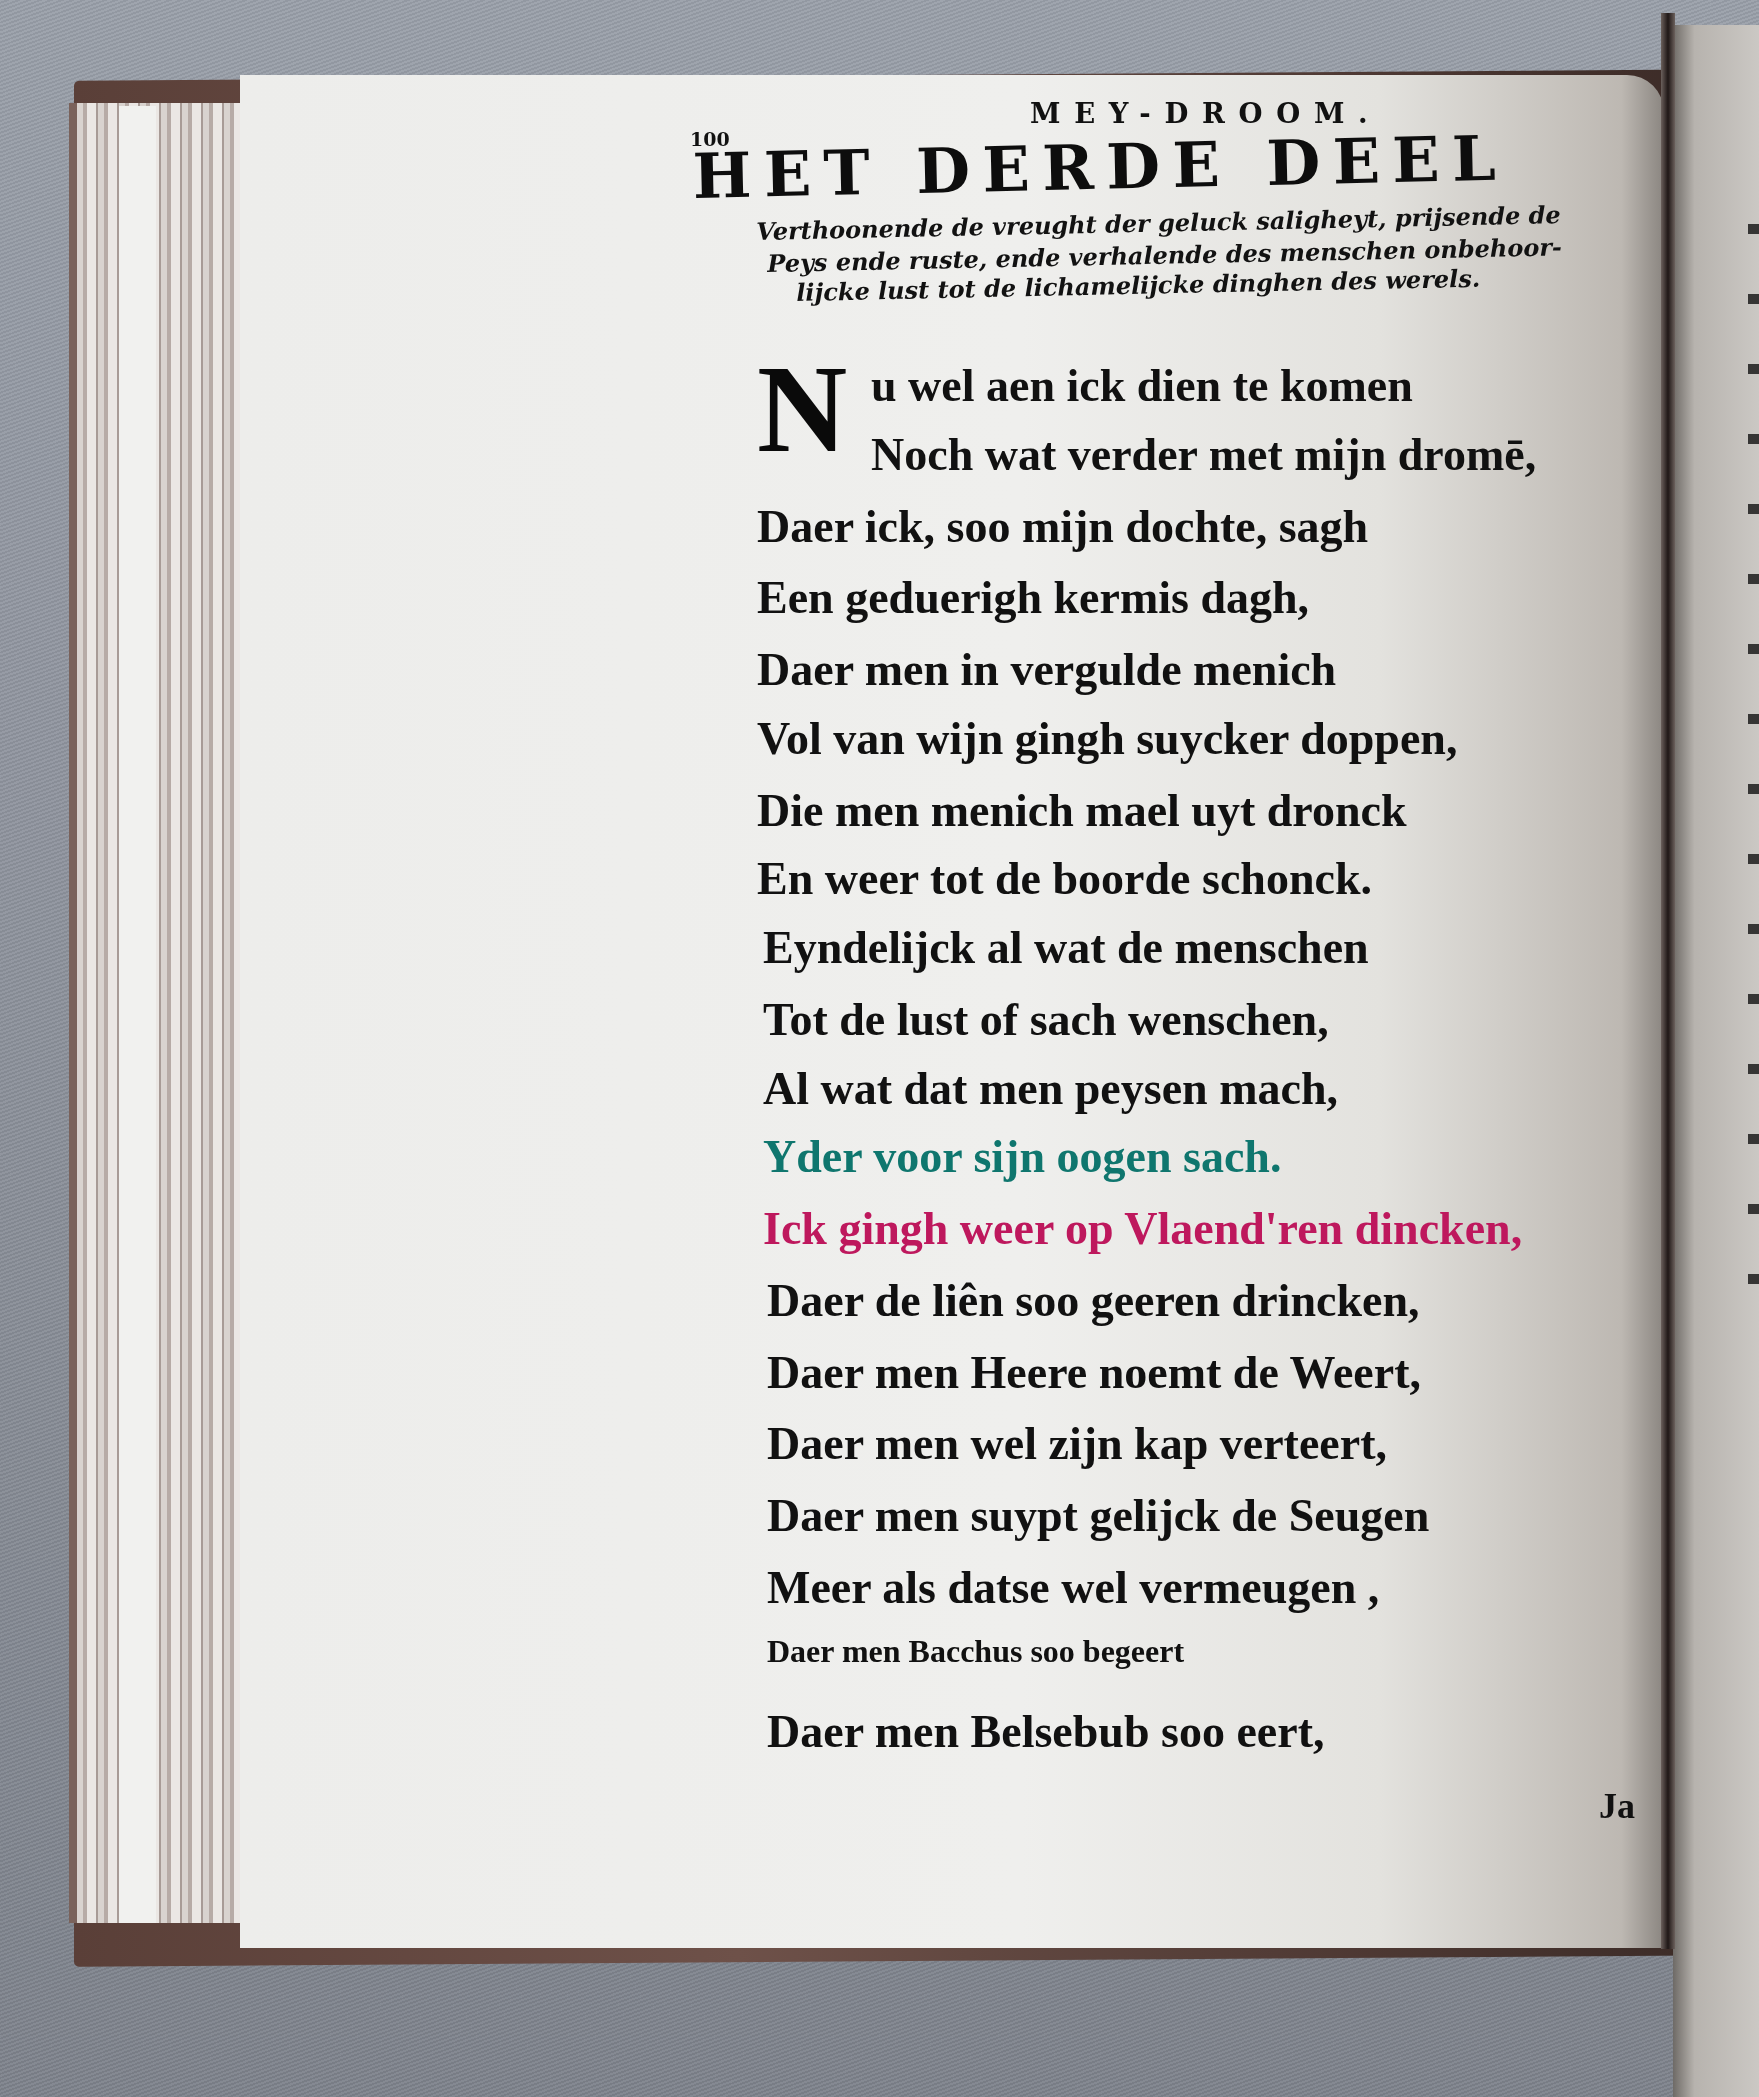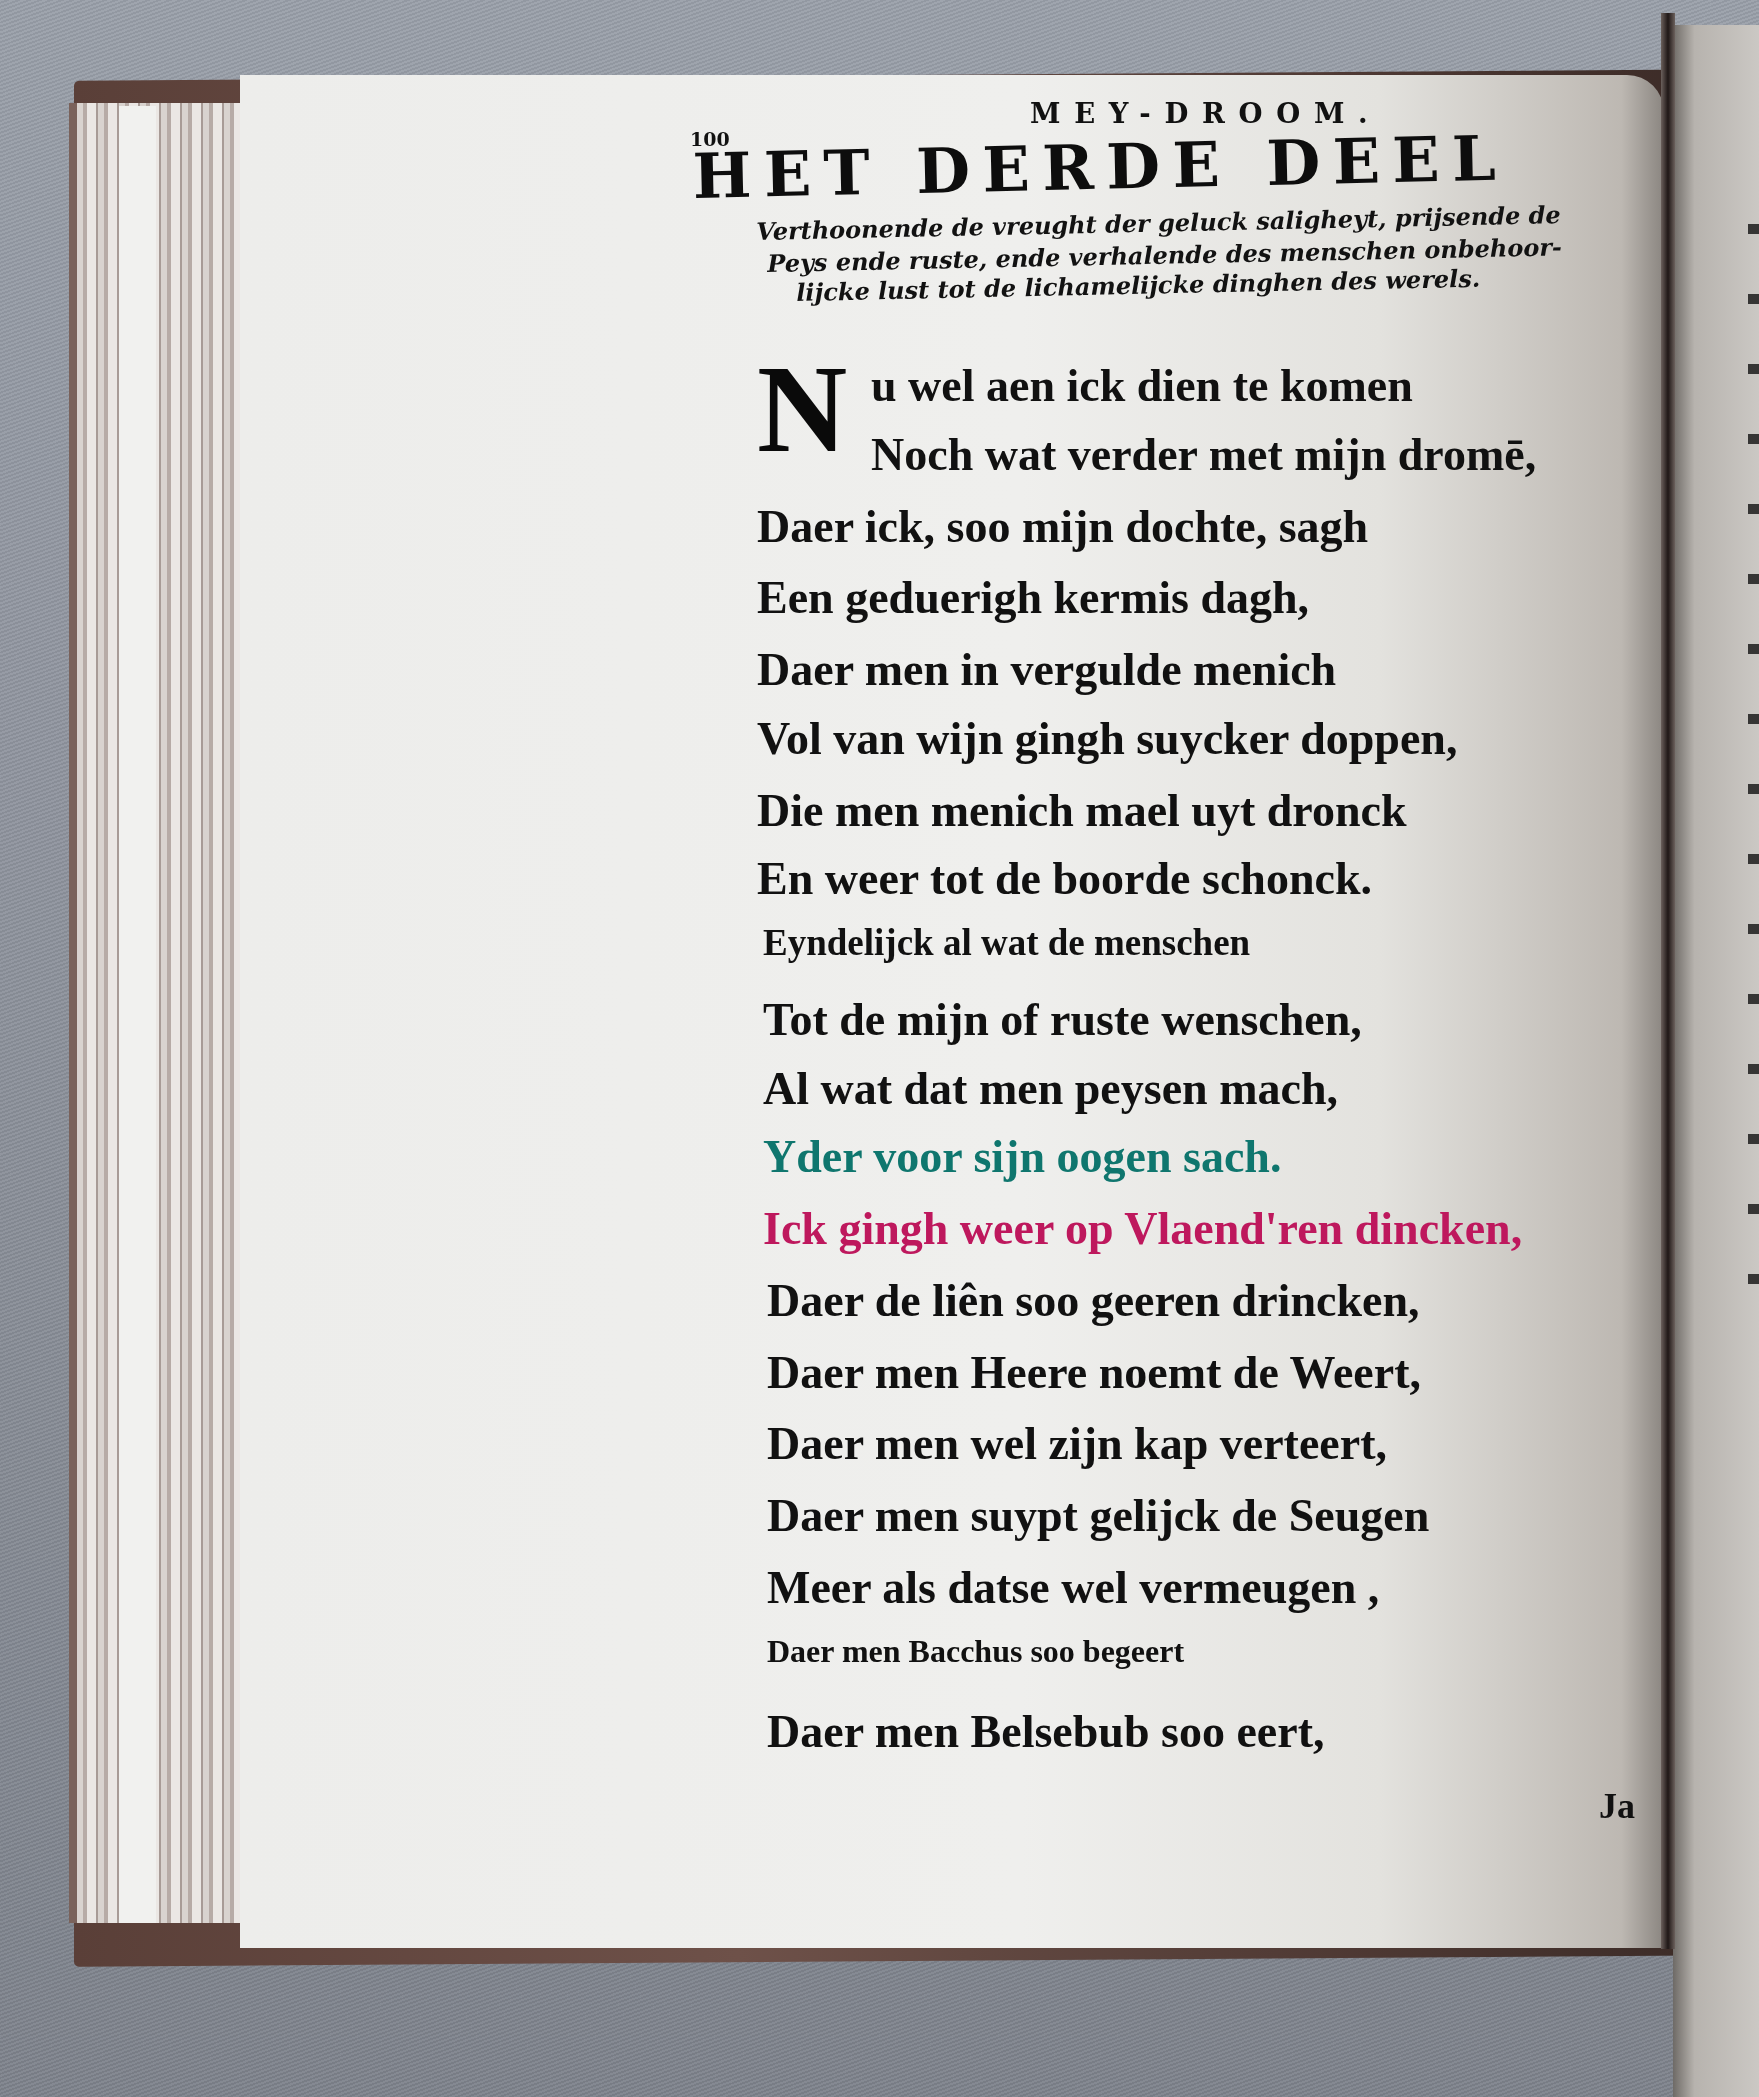--- a/index.html
+++ b/index.html
@@ -95,22 +95,22 @@
 <div class="dropcap">N</div>
 
 <div class="line verse-l" style="left:871px; top:359px; font-family:'Liberation Serif',serif; font-weight:bold; font-size:46px; color:#111;">u wel aen ick dien te komen</div>
 <div class="line" style="left:871px; top:428px; font-family:'Liberation Serif',serif; font-weight:bold; font-size:46px; color:#111;">Noch wat verder met mijn dromē,</div>
 <div class="line" style="left:757px; top:500px; font-family:'Liberation Serif',serif; font-weight:bold; font-size:46px; color:#111;">Daer ick, soo mijn dochte, sagh</div>
 <div class="line" style="left:757px; top:571px; font-family:'Liberation Serif',serif; font-weight:bold; font-size:46px; color:#111;">Een geduerigh kermis dagh,</div>
 <div class="line" style="left:757px; top:643px; font-family:'Liberation Serif',serif; font-weight:bold; font-size:46px; color:#111;">Daer men in vergulde menich</div>
 <div class="line" style="left:757px; top:712px; font-family:'Liberation Serif',serif; font-weight:bold; font-size:46px; color:#111;">Vol van wijn gingh suycker doppen,</div>
 <div class="line" style="left:757px; top:784px; font-family:'Liberation Serif',serif; font-weight:bold; font-size:46px; color:#111;">Die men menich mael uyt dronck</div>
 <div class="line" style="left:757px; top:852px; font-family:'Liberation Serif',serif; font-weight:bold; font-size:46px; color:#111;">En weer tot de boorde schonck.</div>
-<div class="line" style="left:763px; top:921px; font-family:'Liberation Serif',serif; font-weight:bold; font-size:37px; color:#111;">Eyndelijck al wat de menschen</div>
-<div class="line" style="left:763px; top:993px; font-family:'Liberation Serif',serif; font-weight:bold; font-size:46px; color:#111;">Tot de mijn of ruste wenschen,</div>
+<div class="line" style="left:763px; top:921px; font-family:'Liberation Serif',serif; font-weight:bold; font-size:46px; color:#111;">Eyndelijck al wat de menschen</div>
+<div class="line" style="left:763px; top:993px; font-family:'Liberation Serif',serif; font-weight:bold; font-size:46px; color:#111;">Tot de lust of sach wenschen,</div>
 <div class="line" style="left:763px; top:1062px; font-family:'Liberation Serif',serif; font-weight:bold; font-size:46px; color:#111;">Al wat dat men peysen mach,</div>
 <div class="line" style="left:763px; top:1130px; font-family:'Liberation Serif',serif; font-weight:bold; font-size:46px; color:#0f766e;">Yder voor sijn oogen sach.</div>
 <div class="line" style="left:763px; top:1202px; font-family:'Liberation Serif',serif; font-weight:bold; font-size:46px; color:#be185d;">Ick gingh weer op Vlaend'ren dincken,</div>
 <div class="line" style="left:767px; top:1274px; font-family:'Liberation Serif',serif; font-weight:bold; font-size:46px; color:#111;">Daer de liên soo geeren drincken,</div>
 <div class="line" style="left:767px; top:1346px; font-family:'Liberation Serif',serif; font-weight:bold; font-size:46px; color:#111;text-align:right;">Daer men Heere noemt de Weert,</div>
 <div class="line" style="left:767px; top:1417px; font-family:'Liberation Serif',serif; font-weight:bold; font-size:46px; color:#111;">Daer men wel zijn kap verteert,</div>
 <div class="line" style="left:767px; top:1489px; font-family:'Liberation Serif',serif; font-weight:bold; font-size:46px; color:#111;">Daer men suypt gelijck de Seugen</div>
 <div class="line" style="left:767px; top:1561px; font-family:'Liberation Serif',serif; font-weight:bold; font-size:46px; color:#111;">Meer als datse wel vermeugen ,</div>
 <div class="line" style="left:767px; top:1633px; font-family:'Liberation Serif',serif; font-weight:bold; font-size:32px; color:#111;">Daer men Bacchus soo begeert</div>
 <div class="line" style="left:767px; top:1705px; font-family:'Liberation Serif',serif; font-weight:bold; font-size:46px; color:#111;">Daer men Belsebub soo eert,</div>

